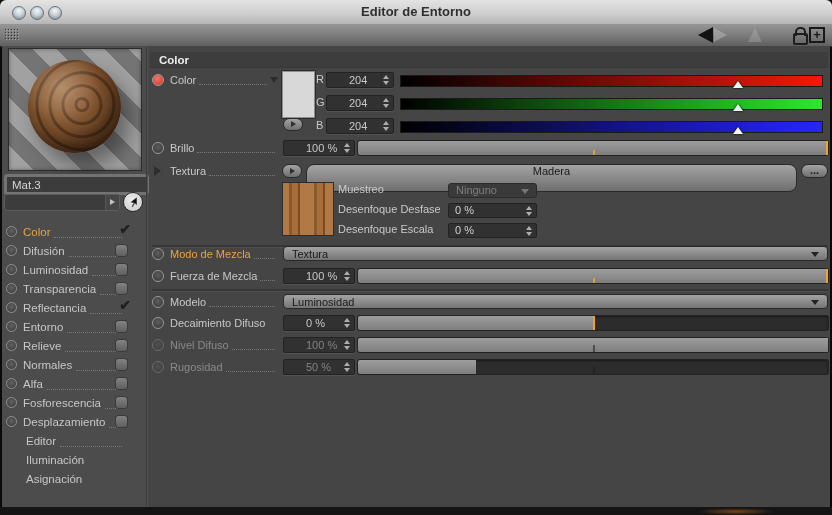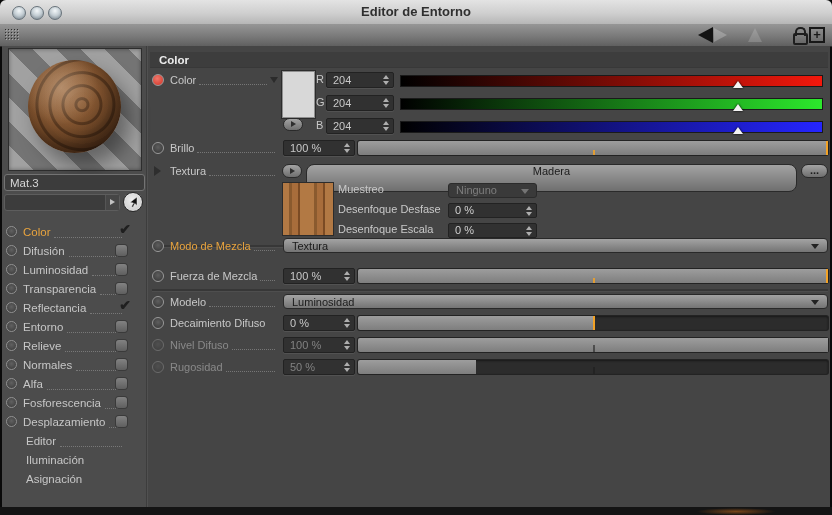--- a/index.html
+++ b/index.html
@@ -52,21 +52,21 @@
   .preview{position:absolute;left:6px;top:2px;width:132px;height:121px;
     background:repeating-linear-gradient(45deg,#a1a1a1 0 17px,#747474 17px 34px);
     border:1px solid #2d2d2d;box-shadow:inset 0 0 4px rgba(0,0,0,.4);}
   .sphere{position:absolute;left:19px;top:11px;width:93px;height:93px;border-radius:50%;
     background:
       radial-gradient(circle at 36% 30%,rgba(255,240,220,.28),transparent 42%),
       repeating-radial-gradient(circle at 58% 48%,rgba(40,22,10,0) 0 4px,rgba(40,22,10,.42) 5px 7px,rgba(140,88,48,.18) 8px 13px),
       radial-gradient(circle at 40% 34%,#9b6b43,#7c4f2b 55%,#533018 82%,#3a1f0e);
     box-shadow:9px 13px 20px rgba(0,0,0,.38),inset -10px -14px 22px rgba(0,0,0,.42);}
   .matname{position:absolute;left:2px;top:128px;width:134px;height:15px;
-    background:#3c3c3c;border:1px solid #737373;border-radius:3px;
+    background:#3c3c3c;border:3px solid #737373;border-radius:3px;
     color:#d6d6d6;font-size:11.5px;font-family:"Liberation Sans",sans-serif;
     padding:0 0 0 5px;outline:none;}
   .matcombo{position:absolute;left:2px;top:148px;width:114px;height:15px;
     background:#3c3c3c;border:1px solid #5d5d5d;border-radius:3px;}
   .matcombo .seg{position:absolute;right:0;top:0;bottom:0;width:13px;
     border-left:1px solid #555;background:#464646;}
   .matcombo .seg::after{content:"";position:absolute;left:4px;top:4px;width:0;height:0;
     border-top:3.5px solid transparent;border-bottom:3.5px solid transparent;
     border-left:5px solid #c2c2c2;}
   .pickbtn{position:absolute;left:121px;top:146px;width:18px;height:18px;border-radius:50%;
@@ -104,21 +104,21 @@
   .expander{position:absolute;left:6px;top:3px;width:0;height:0;
     border-top:5px solid transparent;border-bottom:5px solid transparent;
     border-left:7px solid #2e2e2e;}
   .orange .lblwrap span{color:#e9a43e;}
   .disabled .lblwrap span{color:#898989;}
   .disabled .radio{opacity:.45;}
   .disabled .spin{color:#828282;}
 
   .spin{position:absolute;left:135px;top:0;width:72px;height:16px;background:#313131;
     border:1px solid #222;border-radius:2px;box-sizing:border-box;
-    box-shadow:0 1px 0 rgba(255,255,255,.07);line-height:14px;padding-left:6px;}
+    box-shadow:0 1px 0 rgba(255,255,255,.07);line-height:14px;padding-left:22px;}
   .spin .arr{position:absolute;right:4px;top:2px;width:7px;}
   .spin .arr::before{content:"";position:absolute;right:0;top:0;width:0;height:0;
     border-left:3.5px solid transparent;border-right:3.5px solid transparent;
     border-bottom:4px solid #aeaeae;}
   .spin .arr::after{content:"";position:absolute;right:0;top:6px;width:0;height:0;
     border-left:3.5px solid transparent;border-right:3.5px solid transparent;
     border-top:4px solid #aeaeae;}
 
   .slider{position:absolute;left:210px;right:2px;top:1px;height:14px;background:#2c2c2c;
     border-radius:2px;box-shadow:0 0 0 1px #232323,inset 0 1px 2px rgba(0,0,0,.45);}
@@ -390,21 +390,21 @@
       </div>
       <div class="subrow" style="top:177px">
         <span>Desenfoque Escala</span>
         <div class="ctl minispin">
           <span>0 %</span><b class="arr"></b>
         </div>
       </div>
 
       <div class="sep" style="top:199px"></div>
 
-      <div class="prow orange" style="top:192px">
+      <div class="prow orange" style="top:200px">
         <span class="radio"></span>
         <div class="lblwrap">
           <span>Modo de Mezcla</span>
           <i class="dots"></i>
         </div>
         <div class="dd">
           <span>Textura</span>
         </div>
       </div>
 

